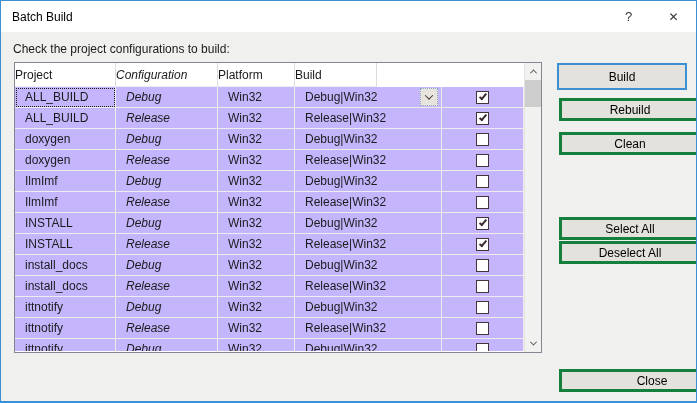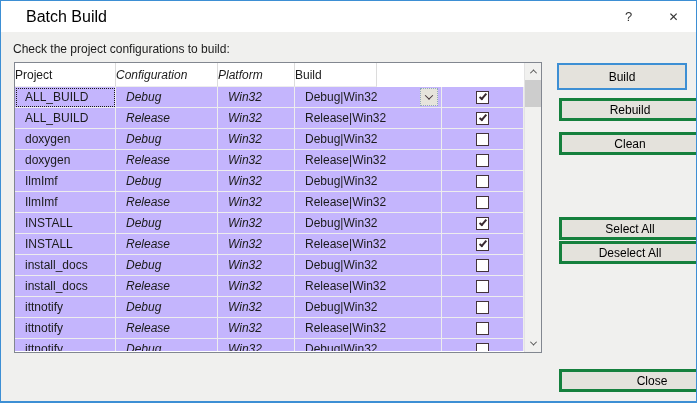--- a/index.html
+++ b/index.html
@@ -9,21 +9,21 @@
     background:#f0f0ee;
     border:1px solid #3d8fd4; border-bottom-width:2px;
     overflow:hidden;
     font-size:12px; color:#1b1b1b;
   }
   
   .titlebar {
     position:absolute; left:0; top:0; right:0; height:31px;
     background:#ffffff; display:flex; align-items:center;
   }
-  .titlebar .title { padding-left:25px; font-size:16px; color:#000; }
+  .titlebar .title { padding-left:11px; font-size:12px; color:#000; }
   .titlebar .caption-btns { margin-left:auto; display:flex; height:100%; }
   .caption-btn {
     width:45px; height:100%; display:flex; align-items:center; justify-content:center;
     color:#333; font-size:13px; cursor:default;
   }
   .caption-btn.close-btn { font-size:12px; }
   
   .instruction { position:absolute; left:12px; top:41px; font-size:12px; }
   
   .listbox {
@@ -37,21 +37,21 @@
     border-right:1px solid #dcdcdc; border-bottom:1px solid #ededed;
     font-size:12px; color:#1b1b1b; overflow:hidden; white-space:nowrap;
   }
   .rows-viewport { height:264px; overflow:hidden; }
   .grid-row { display:flex; height:21px; background:#c4b5fd; position:relative; }
   .grid-row .cell {
     display:flex; align-items:center; padding-left:10px;
     border-right:1px solid #ededed; border-bottom:1px solid #ededed;
     font-size:12px; overflow:hidden; white-space:nowrap;
   }
-  .col0 { width:101px; } .col1 { width:102px;font-style:italic; } .col2 { width:77px;font-style:italic; }
+  .col0 { width:101px; } .col1 { width:102px;font-style:italic; } .col2 { width:77px; }
   .col3 { width:147px; position:relative; } .col4 { width:82px; justify-content:center; padding-left:0 !important; }
   .focus-cell { outline:1px dotted #1b1b1b; outline-offset:-2px; }
   
   .checkbox {
     width:13px; height:13px; background:#fff; border:1px solid #43333a;
     display:flex; align-items:center; justify-content:center;
   }
   .checkmark {
     width:4px; height:8px; margin-bottom:3px;
     border-right:2px solid #3a2a31; border-bottom:2px solid #3a2a31;

